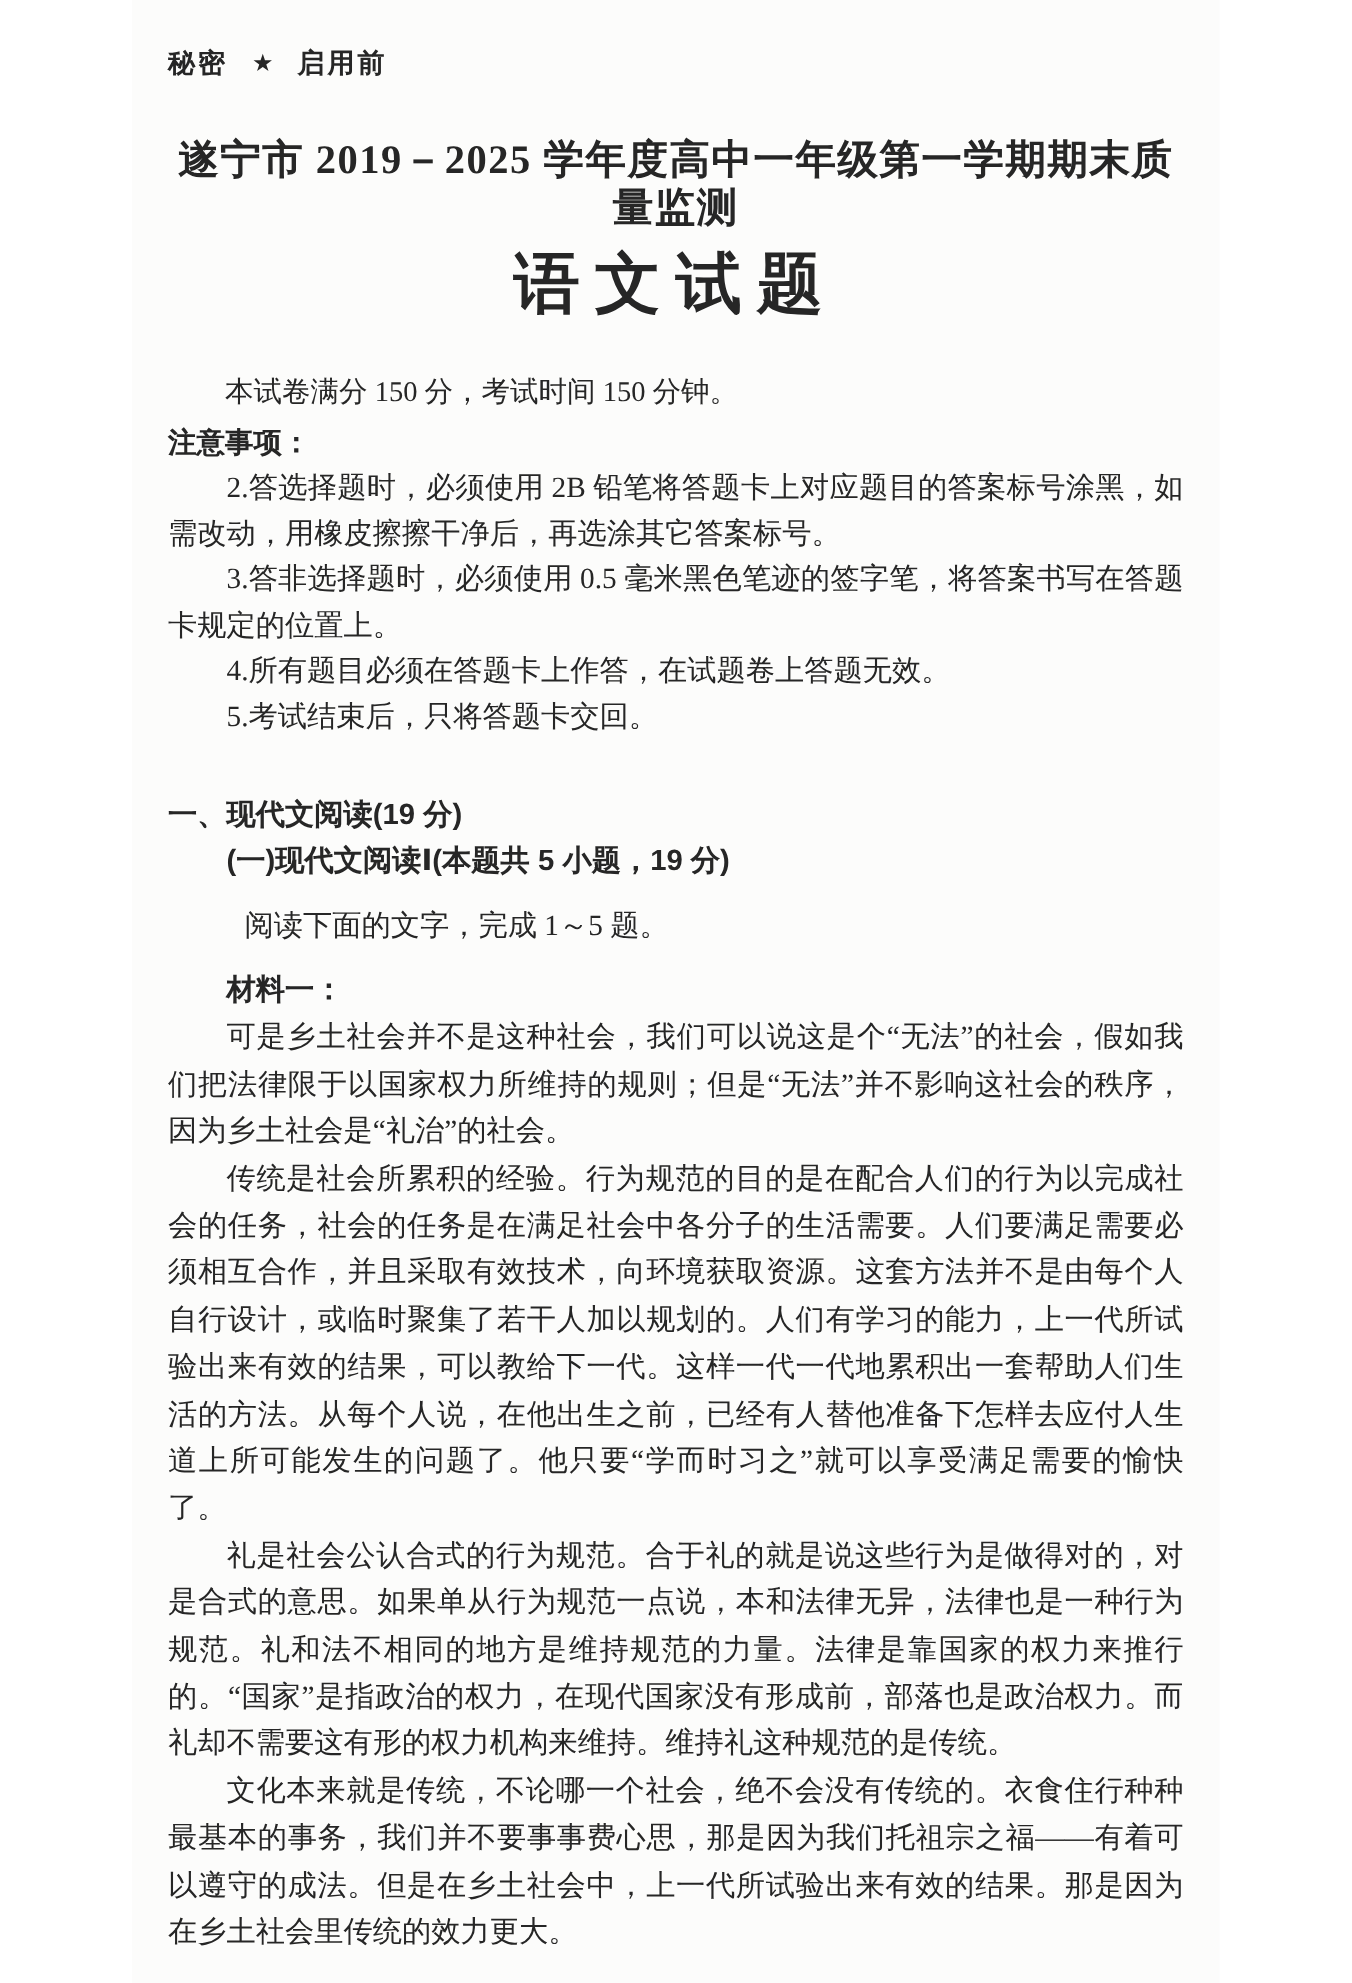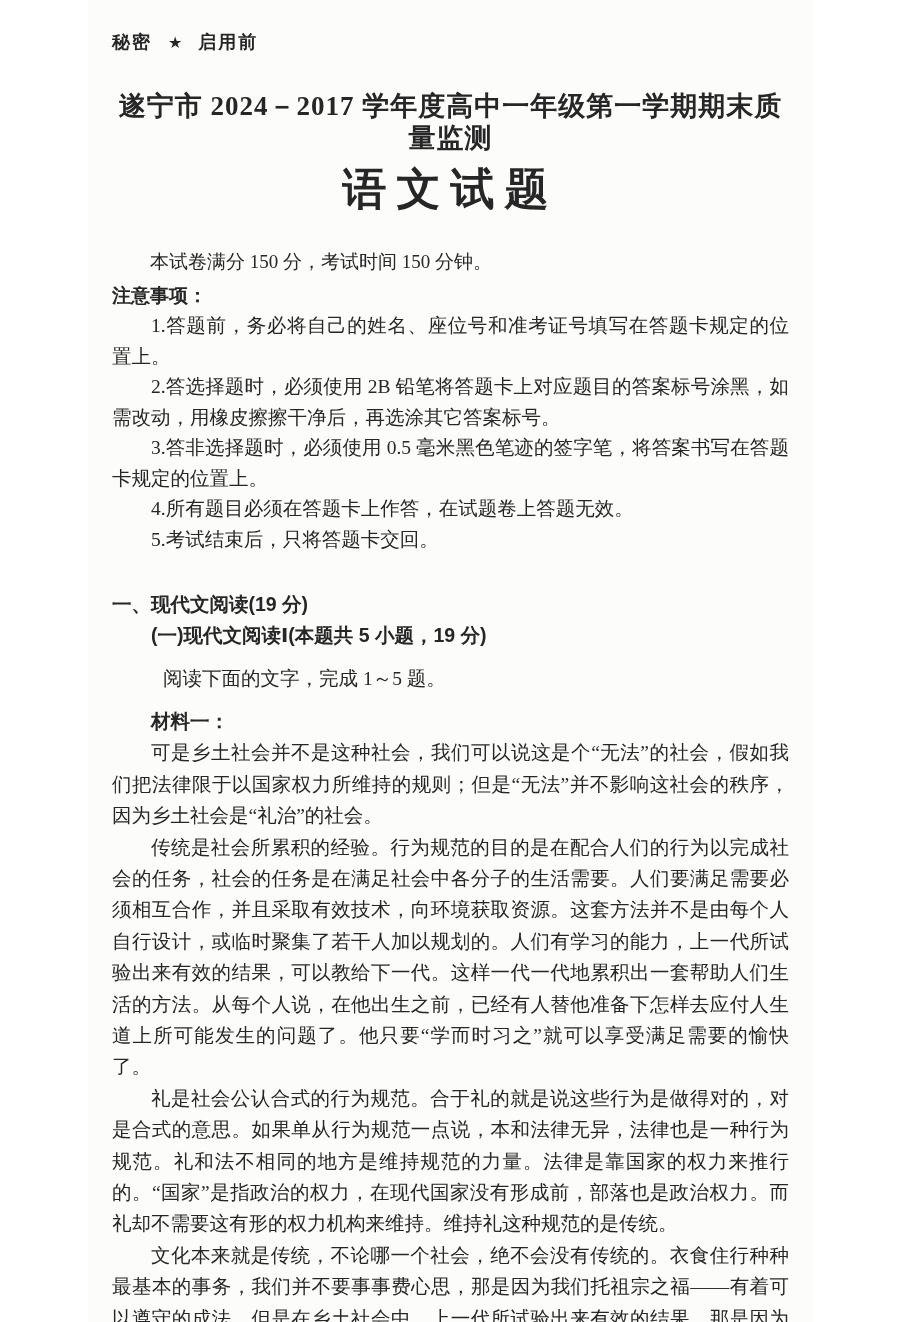--- a/index.html
+++ b/index.html
@@ -127,27 +127,26 @@
 <body>
 
 <div class="page">
 
   <div class="classification">
     <span>秘密</span>
     <span class="star">★</span>
     <span>启用前</span>
   </div>
 
-  <h1 class="doc-title">遂宁市 2024－2017 学年度高中一年级第一学期期末质量监测</h1>
+  <h1 class="doc-title">遂宁市 2019－2025 学年度高中一年级第一学期期末质量监测</h1>
   <h2 class="doc-subtitle">语文试题</h2>
 
   <p class="exam-info">本试卷满分 150 分，考试时间 150 分钟。</p>
 
   <p class="notice-heading">注意事项：</p>
-  <p class="notice-item">1.答题前，务必将自己的姓名、座位号和准考证号填写在答题卡规定的位置上。</p>
   <p class="notice-item">2.答选择题时，必须使用 2B 铅笔将答题卡上对应题目的答案标号涂黑，如需改动，用橡皮擦擦干净后，再选涂其它答案标号。</p>
   <p class="notice-item">3.答非选择题时，必须使用 0.5 毫米黑色笔迹的签字笔，将答案书写在答题卡规定的位置上。</p>
   <p class="notice-item">4.所有题目必须在答题卡上作答，在试题卷上答题无效。</p>
   <p class="notice-item">5.考试结束后，只将答题卡交回。</p>
 
   <p class="section-heading">一、现代文阅读(19 分)</p>
   <p class="part-heading">(一)现代文阅读Ⅰ(本题共 5 小题，19 分)</p>
   <p class="read-instruction">阅读下面的文字，完成 1～5 题。</p>
   <p class="material-label">材料一：</p>
 

